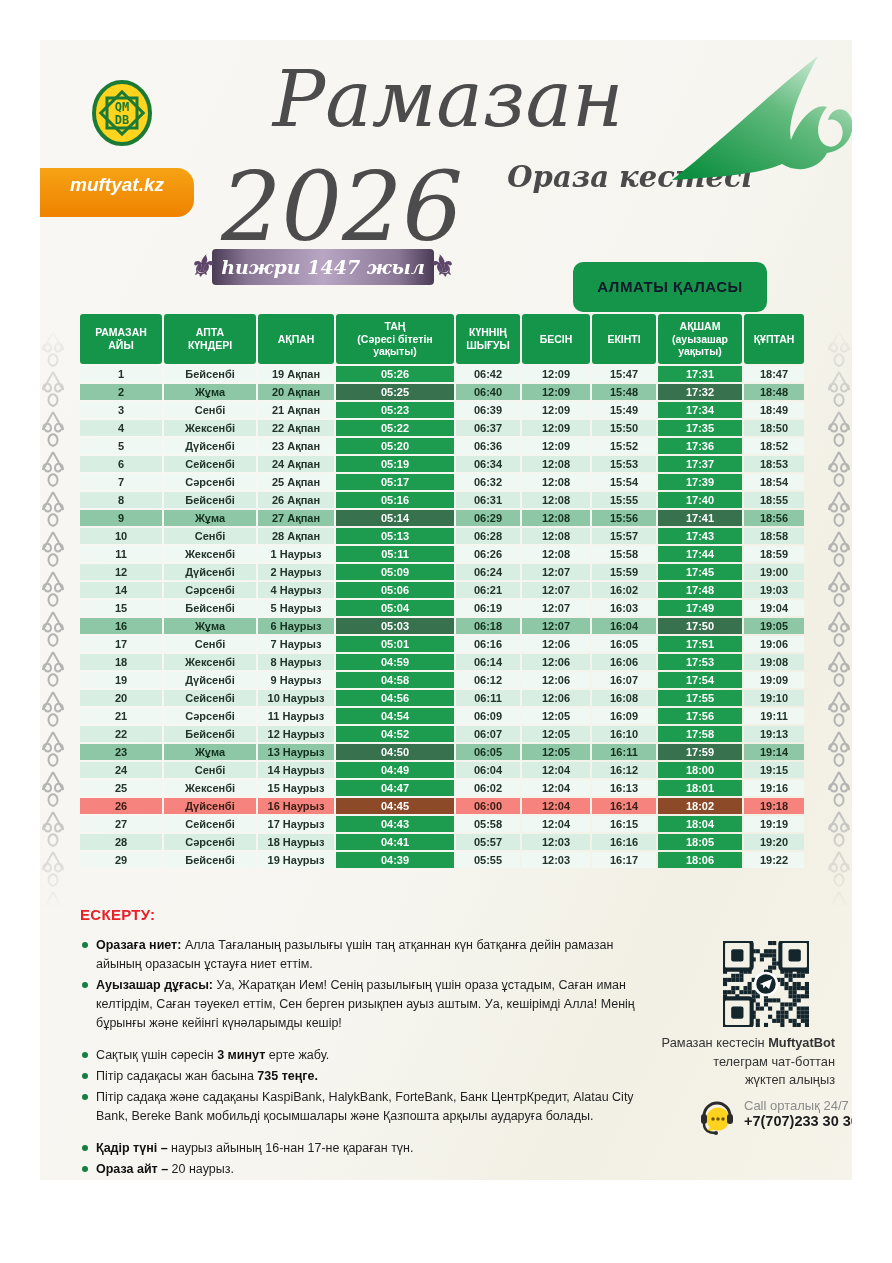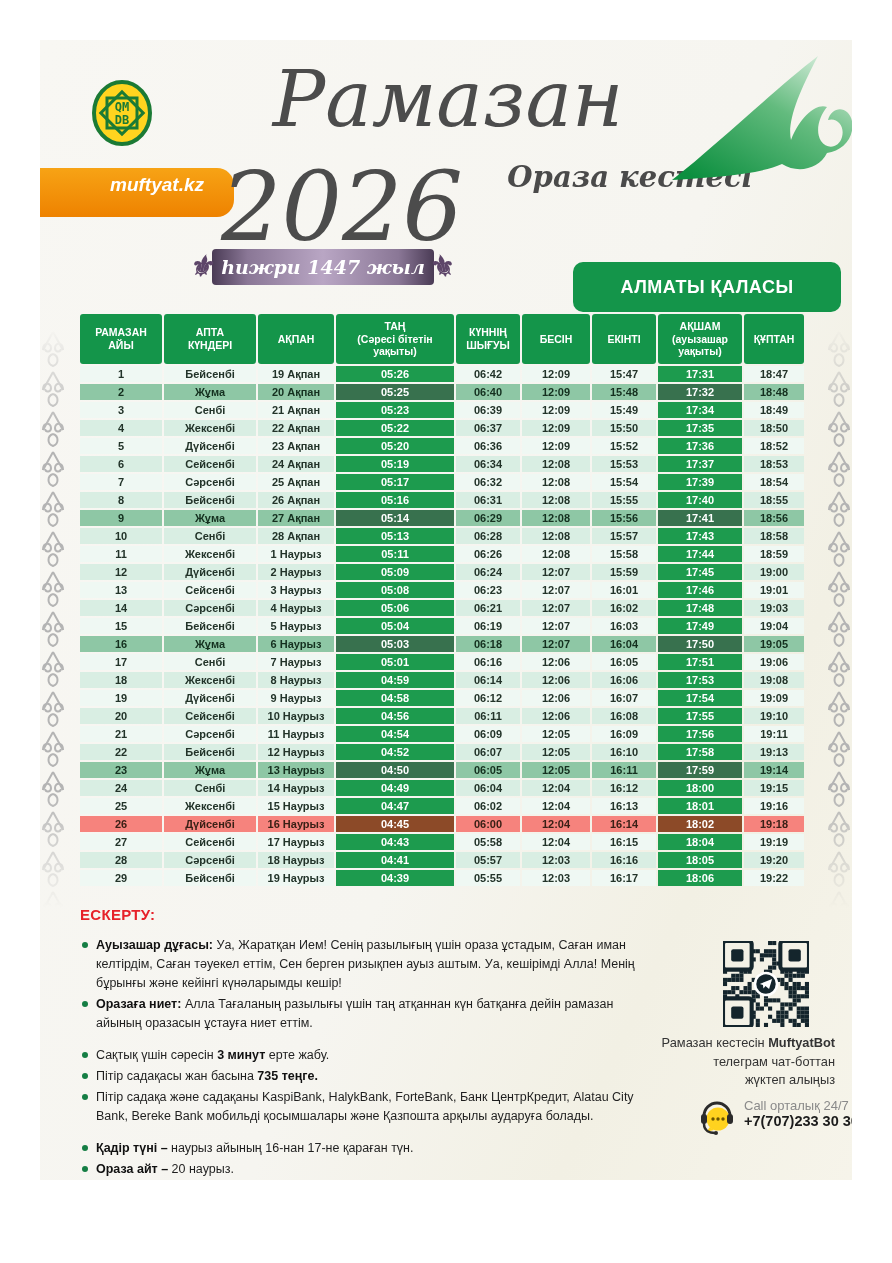--- a/index.html
+++ b/index.html
@@ -4,36 +4,36 @@
 <style>
   html,body{margin:0;padding:0;background:#ffffff;width:892px;height:1263px;
     font-family:"Liberation Sans",sans-serif;-webkit-font-smoothing:antialiased;}
   #page{position:absolute;left:40px;top:40px;width:812px;height:1140px;
     background:linear-gradient(115deg,#f8f7f3 0%,#f6f5f0 55%,#f2f0e4 78%,#f6f4ea 100%);overflow:hidden;}
 
   
   .logo{position:absolute;left:52px;top:40px;width:60px;height:66px;}
   .brand-badge{position:absolute;left:0;top:128px;width:154px;height:49px;
     background:linear-gradient(180deg,#f7a315,#ee8200);border-radius:0 17px 17px 0;
-    color:#fff;font-weight:bold;font-style:italic;font-size:19px;line-height:33px;text-align:center;padding-left:40px;}
+    color:#fff;font-weight:bold;font-style:italic;font-size:19px;line-height:33px;text-align:center;}
   .title-script{position:absolute;left:168px;top:14px;width:480px;text-align:center;
     font-family:"DejaVu Serif",serif;font-style:italic;font-size:78px;color:#4c4c4c;}
   .year{position:absolute;left:172px;top:112px;width:260px;text-align:center;
     font-family:"DejaVu Serif",serif;font-style:italic;font-size:95px;color:#4c4c4c;}
   .subtitle-script{position:absolute;left:452px;top:120px;width:276px;text-align:center;
     font-family:"DejaVu Serif",serif;font-style:italic;font-weight:bold;font-size:29px;color:#4a4a4a;}
   .ribbon{position:absolute;left:172px;top:209px;width:222px;height:36px;border-radius:4px;
     background:linear-gradient(90deg,#4a3b55 0%,#8a7796 16%,#b9a6c4 50%,#8a7796 84%,#4a3b55 100%);
     color:#fff;text-align:center;font-family:"DejaVu Serif",serif;font-style:italic;font-weight:bold;
     font-size:19px;line-height:36px;}
   .ribbon .orn{position:absolute;top:1px;font-size:28px;color:#5d4569;line-height:34px;}
   .orn-l{left:-24px;} .orn-r{right:-24px;transform:scaleX(-1);}
   .wave{position:absolute;left:628px;top:12px;width:184px;height:146px;}
-  .city-box{position:absolute;left:533px;top:222px;width:268px;height:50px;background:#14954a;
-    border-radius:10px;color:#ffffff;font-weight:bold;font-size:18px;letter-spacing:.5px;
+  .city-box{position:absolute;left:533px;top:222px;width:194px;height:50px;background:#14954a;
+    border-radius:10px;color:#0f172a;font-weight:bold;font-size:15px;letter-spacing:.5px;
     text-align:center;line-height:50px;}
 
   
   .orn-strip{position:absolute;top:288px;width:26px;height:580px;
     -webkit-mask-image:linear-gradient(180deg,transparent 0,#000 18%,#000 80%,transparent 100%);
     mask-image:linear-gradient(180deg,transparent 0,#000 18%,#000 80%,transparent 100%);}
   .orn-strip.left{left:0;} .orn-strip.right{right:0;transform:scaleX(-1);}
 
   
   table{position:absolute;left:38px;top:272px;border-collapse:separate;border-spacing:2px;table-layout:fixed;}
@@ -286,31 +286,20 @@
           <td>12</td>
           <td>Дүйсенбі</td>
           <td>2 Наурыз</td>
           <td class="accent">05:09</td>
           <td>06:24</td>
           <td>12:07</td>
           <td>15:59</td>
           <td class="accent">17:45</td>
           <td>19:00</td>
         </tr>
-        <tr class="odd">
-          <td>13</td>
-          <td>Сейсенбі</td>
-          <td>3 Наурыз</td>
-          <td class="accent">05:08</td>
-          <td>06:23</td>
-          <td>12:07</td>
-          <td>16:01</td>
-          <td class="accent">17:46</td>
-          <td>19:01</td>
-        </tr>
         <tr class="even">
           <td>14</td>
           <td>Сәрсенбі</td>
           <td>4 Наурыз</td>
           <td class="accent">05:06</td>
           <td>06:21</td>
           <td>12:07</td>
           <td>16:02</td>
           <td class="accent">17:48</td>
           <td>19:03</td>
@@ -480,22 +469,22 @@
           <td class="accent">18:06</td>
           <td>19:22</td>
         </tr>
       </tbody>
   </table>
 
   <div class="notes">
     <div class="notes-heading">ЕСКЕРТУ:</div>
     <div id="notes-groups">
         <div class="note-group">
+          <div class="note"><span class="bullet"></span><b>Оразаға ниет: </b><span>Алла Тағаланың разылығы үшін таң атқаннан күн батқанға дейін рамазан айының оразасын ұстауға ниет еттім.</span></div>
           <div class="note"><span class="bullet"></span><b>Ауызашар дұғасы: </b><span>Уа, Жаратқан Ием! Сенің разылығың үшін ораза ұстадым, Саған иман келтірдім, Саған тәуекел еттім, Сен берген ризықпен ауыз аштым. Уа, кешірімді Алла! Менің бұрынғы және кейінгі күнәларымды кешір!</span></div>
-          <div class="note"><span class="bullet"></span><b>Оразаға ниет: </b><span>Алла Тағаланың разылығы үшін таң атқаннан күн батқанға дейін рамазан айының оразасын ұстауға ниет еттім.</span></div>
         </div>
         <div class="note-group">
           <div class="note"><span class="bullet"></span><span>Сақтық үшін сәресін </span><b>3 минут</b><span> ерте жабу.</span></div>
           <div class="note"><span class="bullet"></span><span>Пітір садақасы жан басына </span><b>735 теңге.</b></div>
           <div class="note"><span class="bullet"></span><span>Пітір садақа және садақаны KaspiBank, HalykBank, ForteBank, Банк ЦентрКредит, Alatau City Bank, Bereke Bank мобильді қосымшалары және Қазпошта арқылы аударуға болады.</span></div>
         </div>
         <div class="note-group">
           <div class="note"><span class="bullet"></span><b>Қадір түні – </b><span>наурыз айының 16-нан 17-не қараған түн.</span></div>
           <div class="note"><span class="bullet"></span><b>Ораза айт – </b><span>20 наурыз.</span></div>
         </div>

